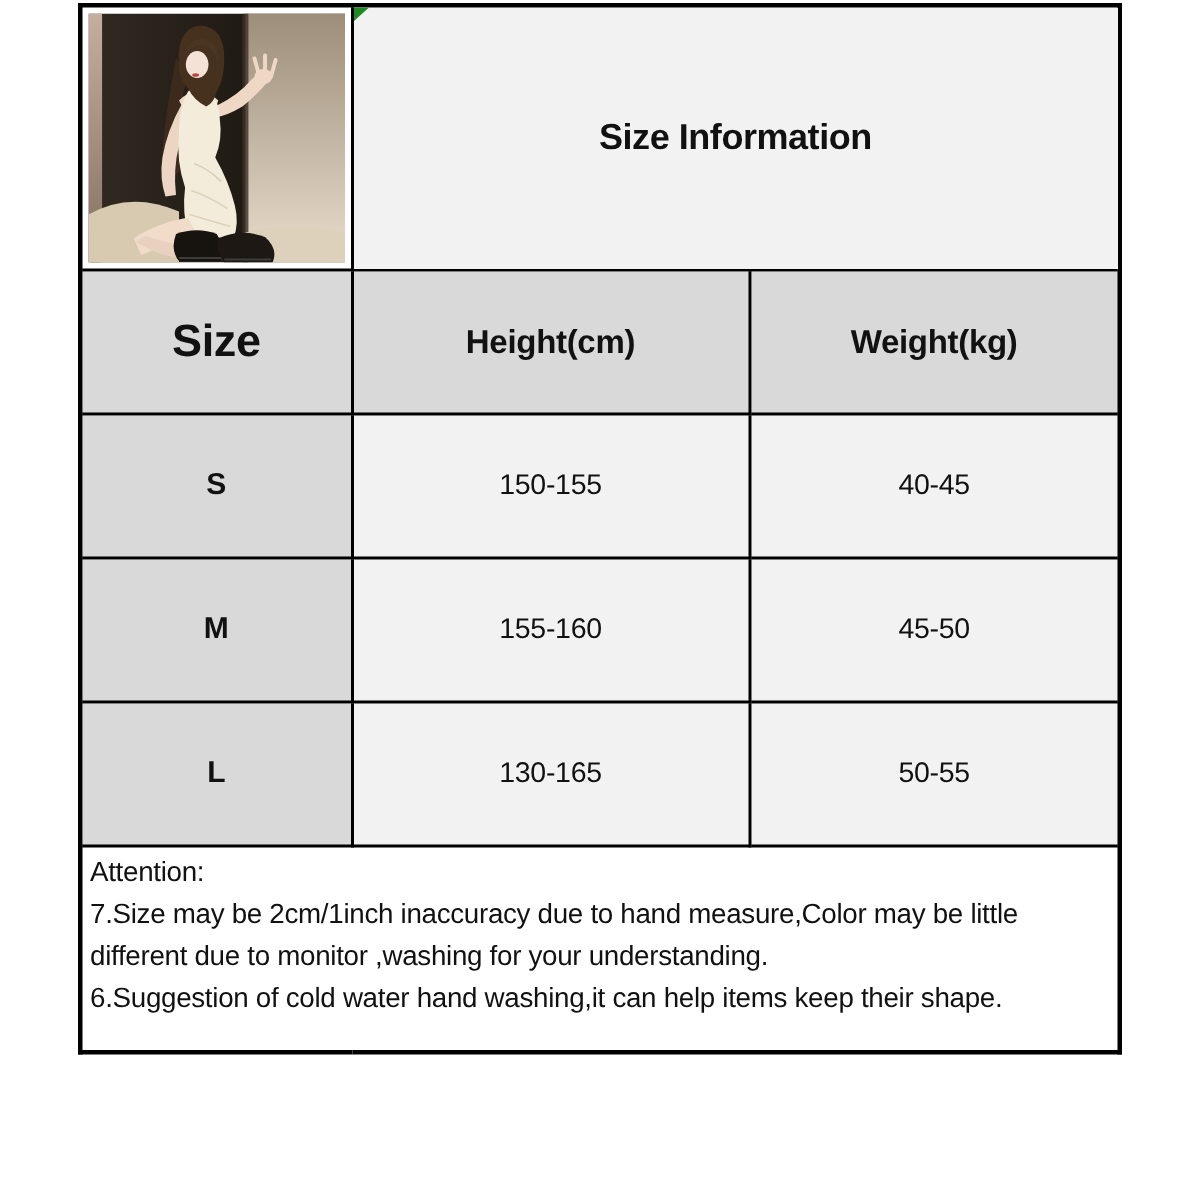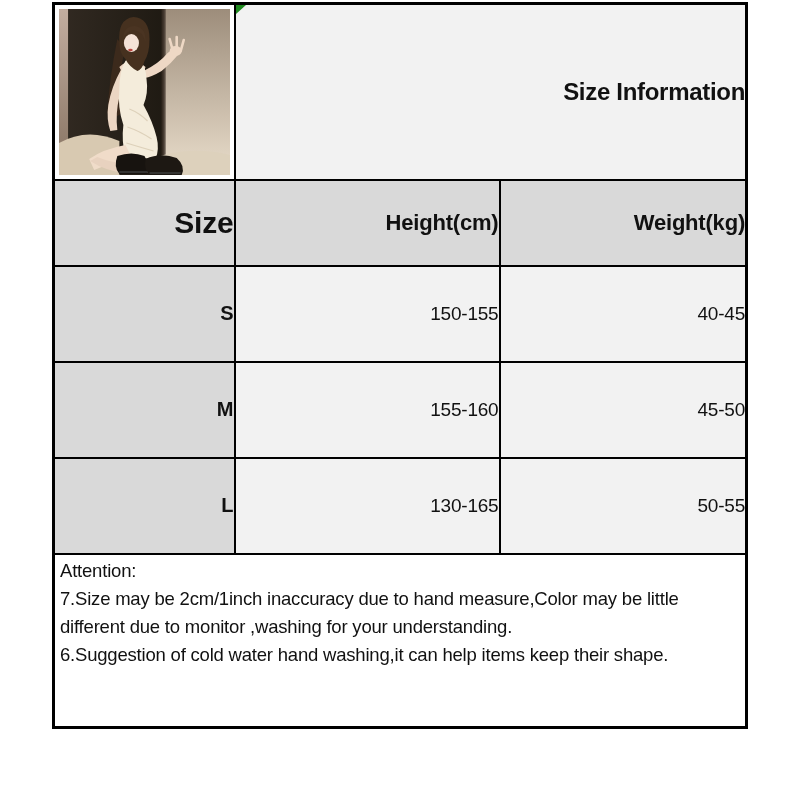--- a/index.html
+++ b/index.html
@@ -16,27 +16,27 @@
     font-family:"Liberation Sans",sans-serif;color:var(--text);
   }
   table.size-table{
     border-collapse:collapse;table-layout:fixed;
     margin:2px 0 0 52px;background:#ffffff;
     border:3px solid var(--table-border);
     width:693px;
   }
   td{
     border:2px solid var(--table-border);
-    text-align:right;vertical-align:middle;
+    text-align:center;vertical-align:middle;
     padding:0;overflow:hidden;
   }
   tr.r-photo{height:176px;}
-  tr.r-head{height:86px;}
+  tr.r-head{height:96px;}
   tr.r-data{height:96px;}
-  tr.r-note{height:174px;}
+  tr.r-note{height:138px;}
 
   td.photo-cell{background:#ffffff;padding:3px;}
   td.photo-cell svg{display:block;margin:0 auto;}
 
   td.info-cell{
     background:var(--cell-fill);position:relative;
     font-size:24px;font-weight:bold;letter-spacing:-0.3px;
   }
   .corner-marker{
     position:absolute;top:0;left:0;width:0;height:0;

